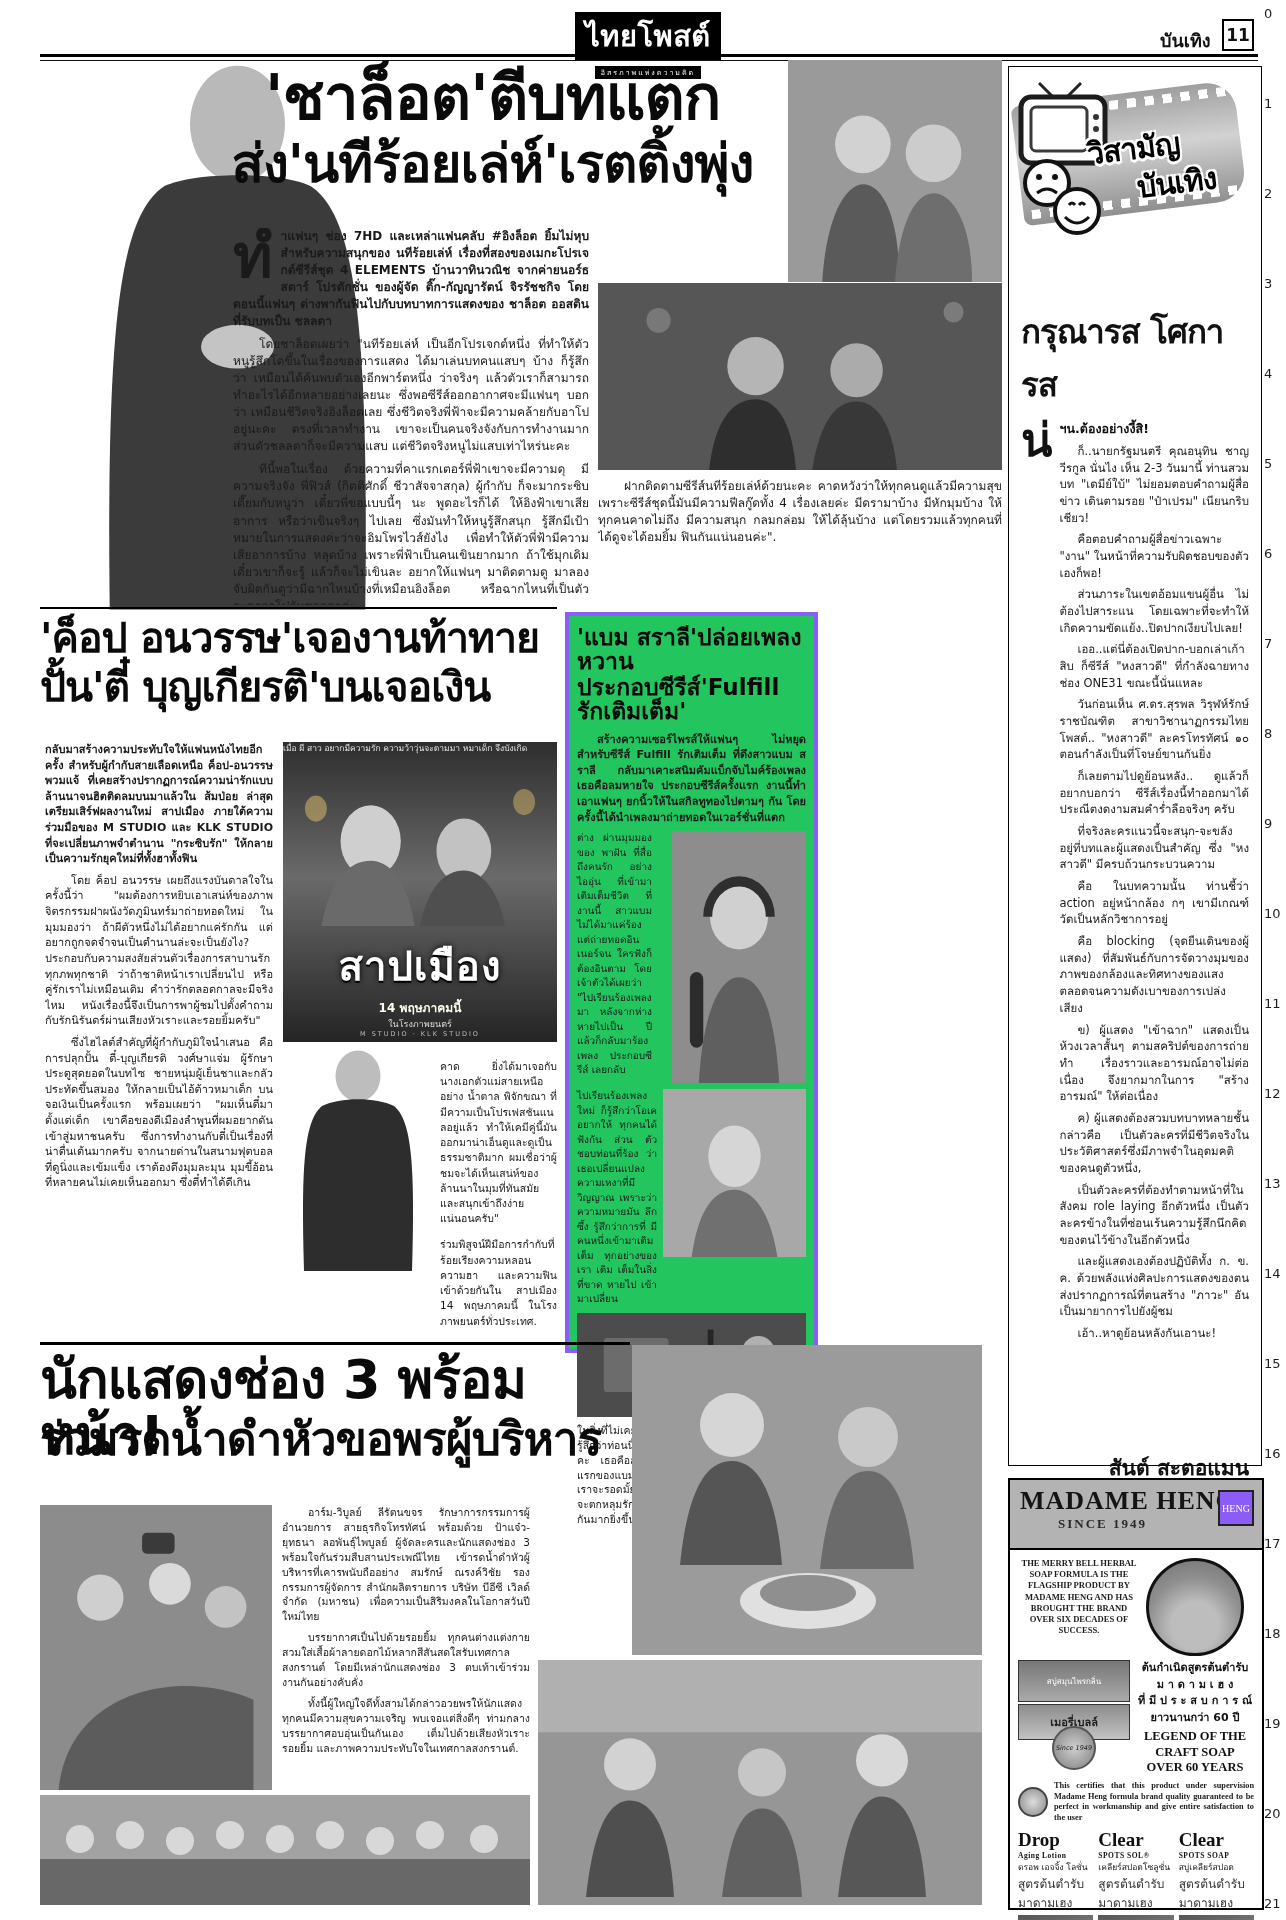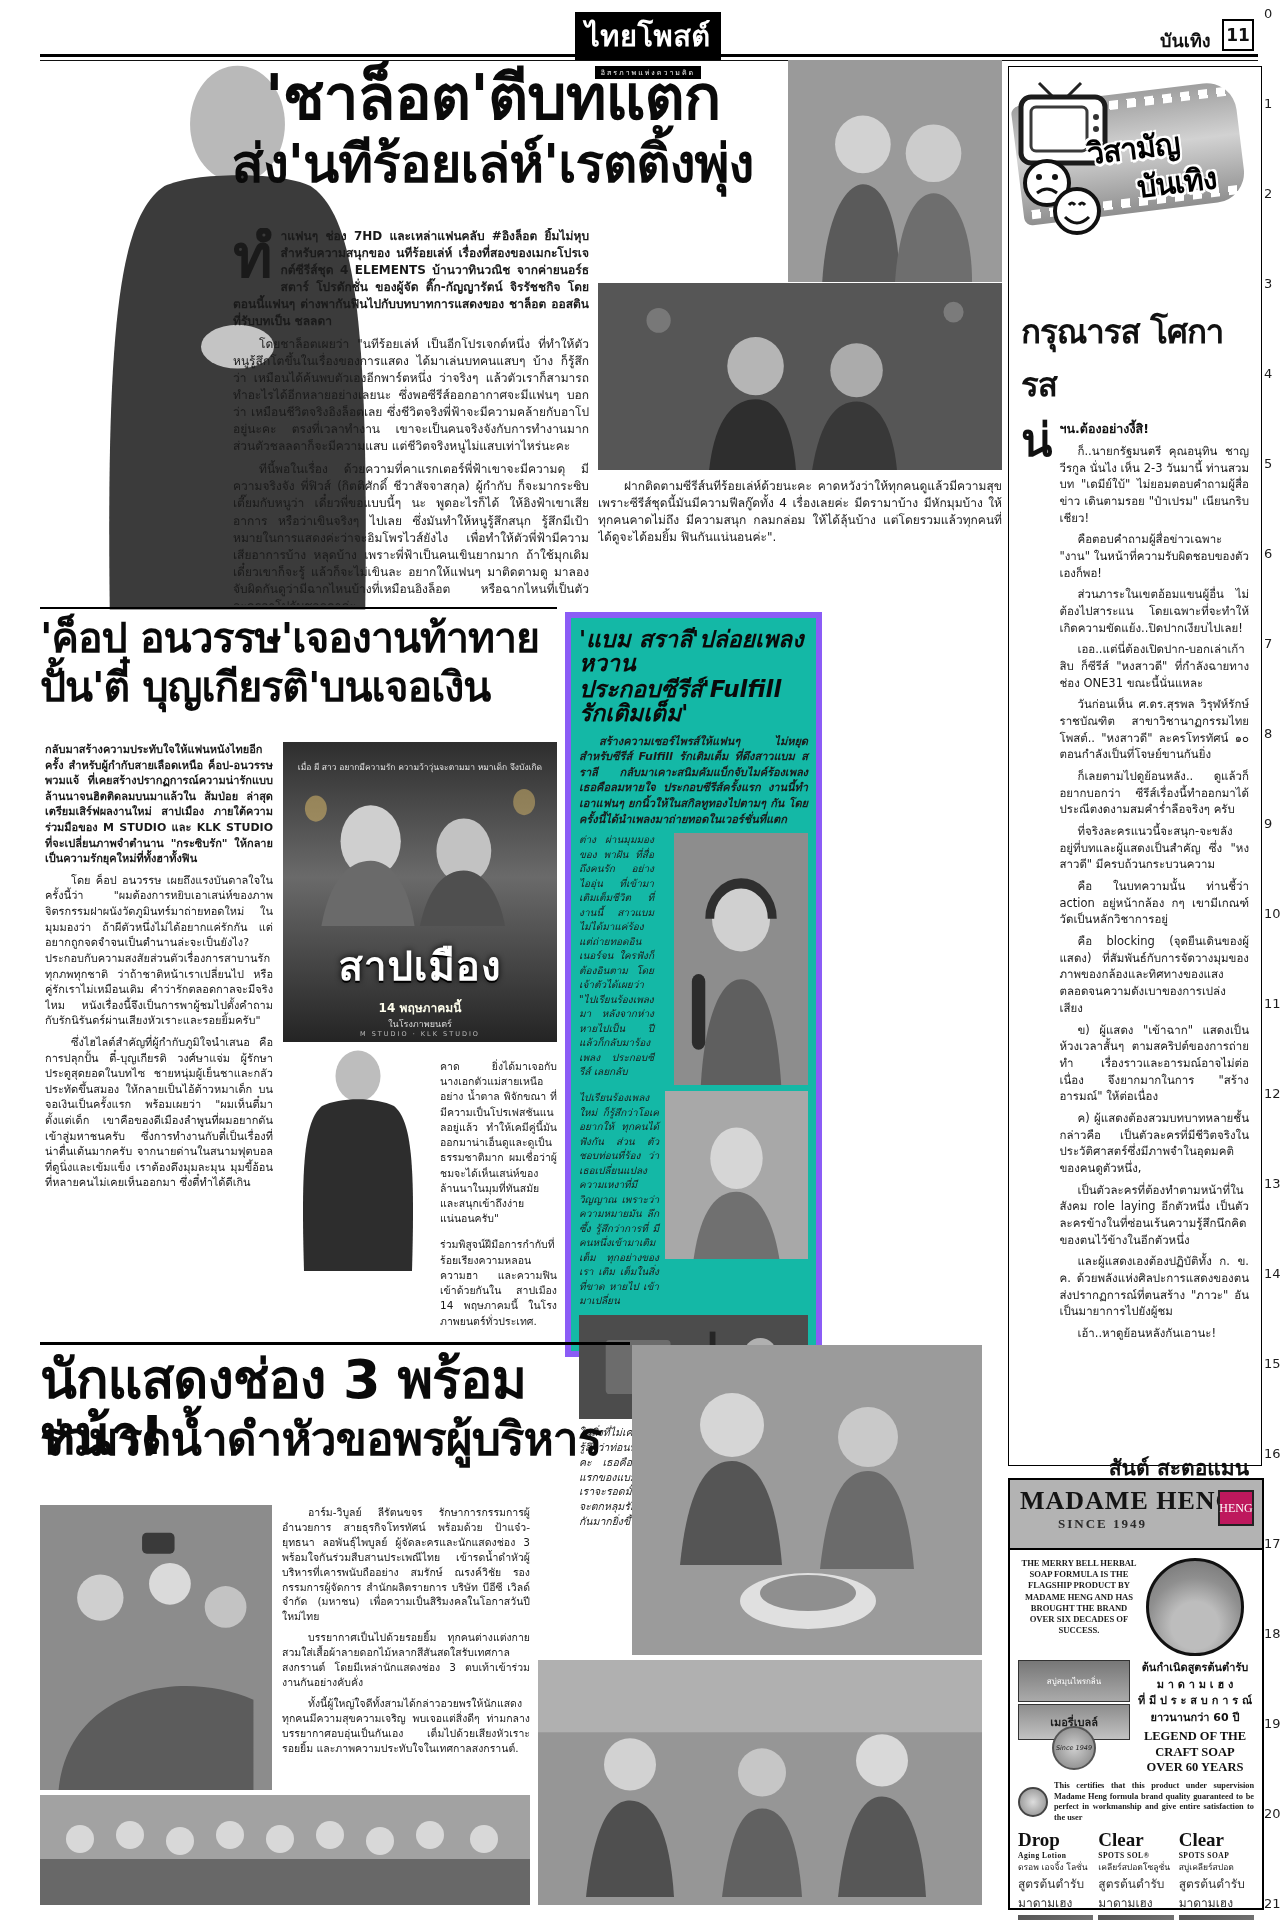--- a/index.html
+++ b/index.html
@@ -20,21 +20,21 @@
   .ph svg{display:block;width:100%;height:100%;}
   .cutout{background:transparent;}
   
   .hl{font-weight:800;letter-spacing:-1px;line-height:1.04;color:#0a0a0a;}
   .body-txt{font-size:13.5px;line-height:1.42;text-align:justify;color:#1a1a1a;}
   .body-txt p{margin:0 0 6px 0;text-indent:26px;}
   .body-txt p.lead-para{font-weight:bold;text-indent:0;}
   .dropcap{float:left;font-size:60px;line-height:.82;font-weight:800;margin:4px 8px 0 0;}
   .clip{overflow:hidden;}
   
-  .graybox{background:#14b8a6;border:6px solid #8b5cf6;font-style:italic;}
+  .graybox{background:#22c55e;border:4px solid #8b5cf6;}
   
   .colbox{border:1.5px solid #000;background:#fff;}
   .col-title{font-size:33px;font-weight:800;letter-spacing:-1px;}
   .col-body{font-size:11.5px;line-height:1.45;text-align:justify;color:#1a1a1a;}
   .col-body p{margin:0 0 5px 0;text-indent:18px;}
   .col-lead{font-weight:bold;font-size:12.5px;margin:0 0 4px 0;}
   .col-drop{float:left;font-size:46px;font-weight:800;line-height:.85;margin:2px 7px 0 0;}
   .signature{text-align:right;font-weight:800;}
   
   .film{position:absolute;left:8px;top:26px;width:224px;height:120px;transform:rotate(-7deg);
@@ -44,39 +44,39 @@
   .film:before{top:6px;} .film:after{bottom:6px;}
   .banner-word{position:absolute;font-weight:900;font-size:30px;letter-spacing:-1px;color:#000;
         text-shadow:-2px -2px 0 #fff,2px -2px 0 #fff,-2px 2px 0 #fff,2px 2px 0 #fff,0 3px 0 #fff;
         transform:rotate(-7deg);}
   
   .adbox{border:2px solid #000;background:#fff;}
   .ad-head{background:#b3b3b3;border-bottom:2px solid #000;position:relative;}
   .serif{font-family:"Liberation Serif","DejaVu Serif",serif;}
   .ad-brand{font-size:26px;font-weight:bold;letter-spacing:1px;color:#141414;}
   .ad-since{font-size:13px;font-weight:bold;letter-spacing:2px;color:#2a2a2a;}
-  .seal-sq{width:32px;height:32px;border:2px solid #222;background:#be185d;color:#fff;
-           font-size:12px;display:flex;align-items:center;justify-content:center;}
+  .seal-sq{width:32px;height:32px;border:2px solid #222;background:#8b5cf6;color:#fff;
+           font-size:10px;display:flex;align-items:center;justify-content:center;}
   .ad-intro{font-size:8.6px;line-height:1.3;text-align:center;font-weight:bold;color:#1c1c1c;}
   .circle-ph{border-radius:50%;border:3px solid #111;background:
       radial-gradient(circle at 50% 70%,#bdbdbd 0 30%,#8f8f8f 60%,#6f6f6f);}
   .thai-origin{font-size:11px;font-weight:bold;line-height:1.5;text-align:center;}
   .legend{font-size:12.5px;font-weight:bold;text-align:center;line-height:1.25;}
   .cert{font-size:8.3px;line-height:1.3;text-align:justify;font-weight:bold;color:#1c1c1c;}
   .prod-name{font-size:19px;font-weight:bold;}
   .prod-sub{font-size:7.5px;font-weight:bold;letter-spacing:.5px;}
   .prod-thai{font-size:8.5px;}
   .prod-line{font-size:12px;color:#333;}
   .prod-box{height:78px;background:linear-gradient(160deg,#555,#8a8a8a 55%,#444);margin-top:3px;
             display:flex;align-items:center;justify-content:center;color:#eee;font-size:8px;}
   
   .ruler-num{position:absolute;right:0;width:22px;text-align:left;font-size:13px;color:#1d1d1d;}
   
   .poster{background:linear-gradient(180deg,#2e2e2e,#6a6a6a 45%,#242424);color:#fff;position:relative;}
-  .poster-tag{font-size:8.5px;text-align:center;padding-top:20px;line-height:1.4;color:#e8e8e8;}
+  .poster-tag{font-size:8.5px;padding-top:1px;line-height:1.4;color:#e8e8e8;}
   .poster-title{font-size:40px;font-weight:900;text-align:center;color:#fff;
       text-shadow:0 2px 0 #000,0 0 6px #000;letter-spacing:1px;}
   .poster-date{font-size:12px;font-weight:bold;text-align:center;color:#ffe;}
   .poster-sub{font-size:9px;text-align:center;color:#ddd;}
   .poster-credits{position:absolute;bottom:4px;left:0;right:0;font-size:6.5px;text-align:center;color:#bbb;letter-spacing:2px;}
   .mini-col{font-size:10.5px;line-height:1.45;text-align:justify;color:#1a1a1a;}
   .mini-col p{margin:11px 0 5px 0;}
 </style>
 </head>
 <body>

